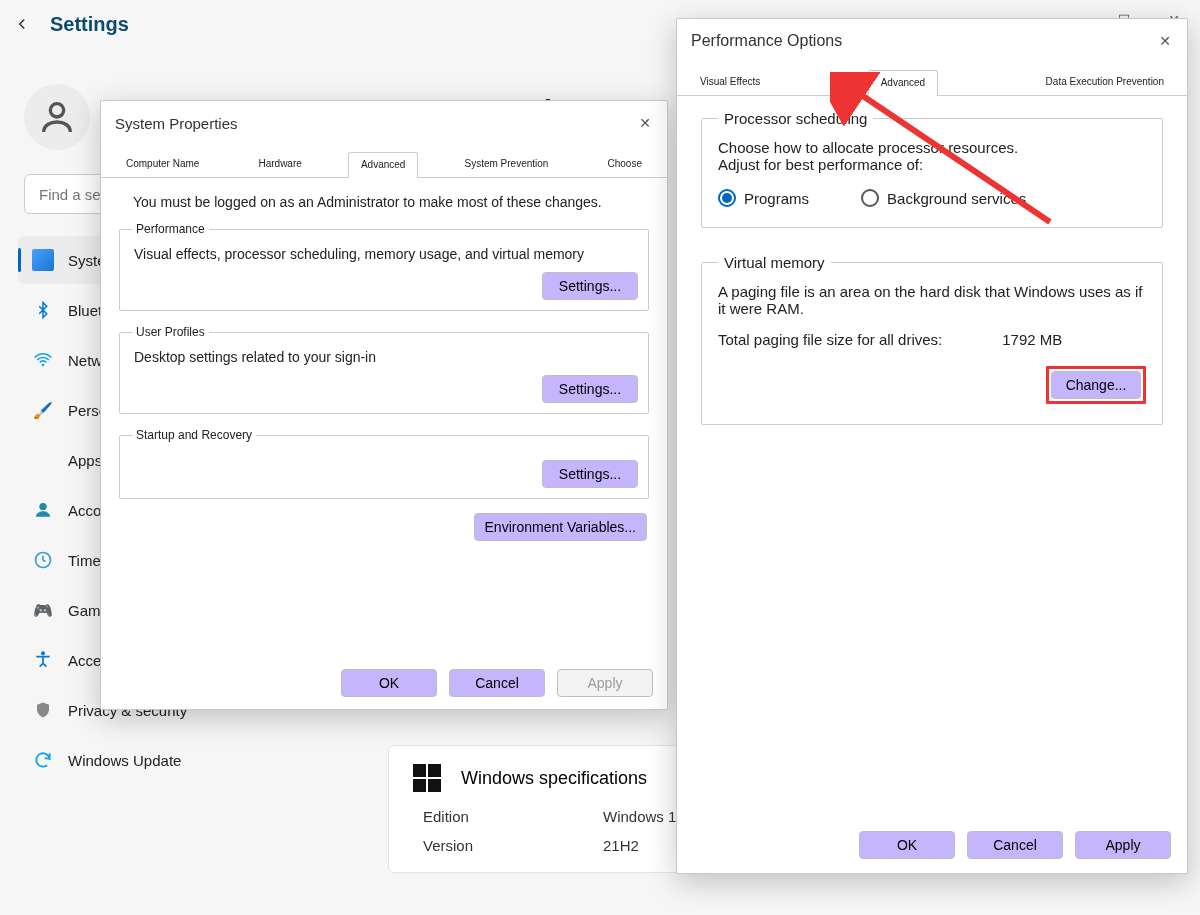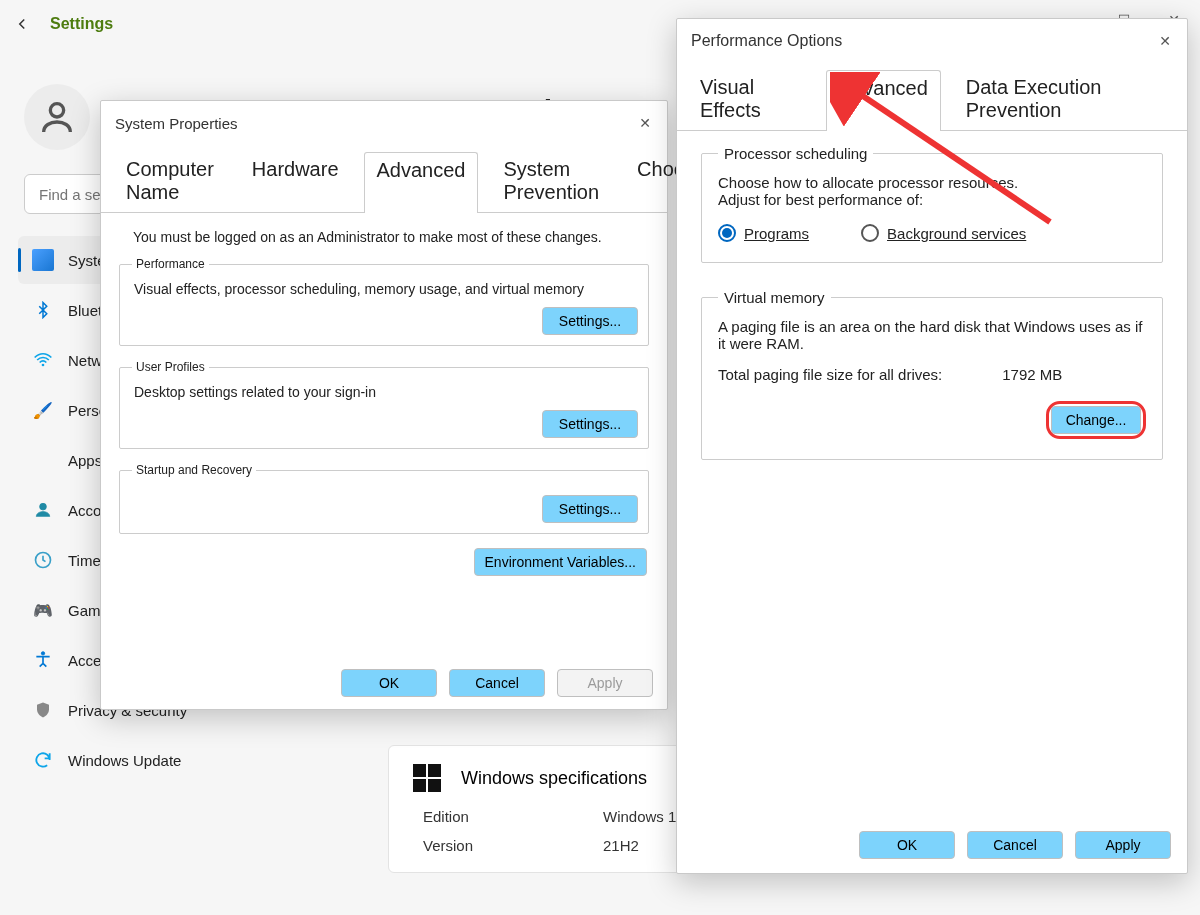--- a/index.html
+++ b/index.html
@@ -2,21 +2,21 @@
 <html><head>
 <meta charset="utf-8">
 <style>
   * { box-sizing: border-box; font-family: "Segoe UI", sans-serif; }
   body { margin:0; width:1200px; height:915px; background:#f5f5f5; overflow:hidden; position:relative; }
 
   
   .settings-window { position:absolute; inset:0; background:#f6f6f6; }
   .settings-titlebar { display:flex; align-items:center; height:48px; padding:0 8px; }
   .settings-titlebar .back { width:28px; height:28px; display:flex; align-items:center; justify-content:center; margin-right:14px; font-size:18px; color:#333; cursor:pointer; }
-  .settings-titlebar .title { font-size:16px; font-weight:600; color:#4d7c0f; }
+  .settings-titlebar .title { font-size:20px; font-weight:600; color:#0c4a6e; }
   .win-controls { position:absolute; top:6px; right:12px; display:flex; gap:22px; color:#555; font-size:14px; }
   .win-ctrl { width:28px; height:28px; display:flex; align-items:center; justify-content:center; cursor:pointer; }
 
   .settings-body { display:flex; padding:12px 0 0 12px; gap:8px; }
 
   .settings-left { width:340px; }
   .account { display:flex; align-items:center; gap:14px; padding:24px 12px 22px 12px; }
   .avatar { width:66px; height:66px; border-radius:50%; background:#ececec; display:flex; align-items:center; justify-content:center; }
   .avatar svg { width:40px; height:40px; stroke:#555; fill:none; stroke-width:2; }
 
@@ -50,53 +50,53 @@
   .spec-section { margin-top:40px; background:#fff; border:1px solid #e3e3e3; border-radius:6px; padding:18px 24px; }
   .spec-header { display:flex; align-items:center; gap:20px; font-size:18px; }
   .spec-header .win-logo { display:grid; grid-template-columns:1fr 1fr; grid-template-rows:1fr 1fr; gap:2px; width:28px; height:28px; }
   .spec-header .win-logo span { background:#111; }
   .spec-grid { display:grid; grid-template-columns:180px 1fr; row-gap:12px; margin:16px 10px 0 10px; font-size:15px; color:#333; }
 
   
   .sysprop { position:absolute; left:100px; top:100px; width:568px; height:610px; background:#fff; border:1px solid #c9c9c9; box-shadow:0 8px 30px rgba(0,0,0,.22); border-radius:2px; }
   .dlg-title { display:flex; align-items:center; height:44px; padding:0 14px; font-size:15px; color:#333; }
   .dlg-close { position:absolute; right:10px; top:10px; width:24px; height:24px; display:flex; align-items:center; justify-content:center; cursor:pointer; color:#555; font-size:14px; }
-  .tab-row { display:flex; padding:6px 12px 0 12px; gap:12px; border-bottom:1px solid #ccc; font-size:20px; }
+  .tab-row { display:flex; padding:6px 12px 0 12px; gap:0; border-bottom:1px solid #ccc; font-size:10px;justify-content:space-between; }
   .tab { padding:6px 12px 8px; border:1px solid transparent; border-bottom:none; cursor:pointer; color:#222; }
   .tab.active { border-color:#ccc; background:#fff; position:relative; top:1px; border-radius:3px 3px 0 0; }
 
   .sysprop-body { padding:12px 18px 8px 18px; font-size:14px; color:#222; }
   .adm-note { margin:4px 0 12px 14px; }
   fieldset.section { border:1px solid #ccc; border-radius:2px; margin:0 0 14px 0; padding:8px 12px 48px 12px; position:relative; }
   fieldset.section legend { padding:0 4px; font-size:12px; }
   fieldset.section .desc { margin:2px 0 0 2px; }
   .settings-btn { position:absolute; right:10px; bottom:10px; }
-  button.win { height:28px; min-width:96px; border:1px solid #bfbfbf; background:#7dd3fc; border-radius:4px; font-size:14px; cursor:pointer; padding:0 10px; }
+  button.win { height:28px; min-width:96px; border:1px solid #bfbfbf; background:#c4b5fd; border-radius:4px; font-size:14px; cursor:pointer; padding:0 10px; }
   button.win:disabled { color:#9b9b9b; background:#f3f3f3; }
 
   .envbtn { display:flex; justify-content:flex-end; margin:8px 2px 0 0; }
   .dlg-buttons { position:absolute; bottom:12px; right:14px; display:flex; gap:12px; }
 
   
   .perfopt { position:absolute; left:676px; top:18px; width:512px; height:856px; background:#fff; border:1px solid #c9c9c9; box-shadow:0 8px 30px rgba(0,0,0,.22); border-radius:2px; }
   .perfopt .dlg-title { font-size:16px; }
   .perfopt .tab-row { padding:6px 10px 0 10px; }
 
   .perf-body { padding:14px 22px; font-size:15px; color:#222; }
   fieldset.perf-sec { border:1px solid #ccc; border-radius:2px; padding:12px 16px 20px 16px; margin-bottom:26px; }
   fieldset.perf-sec legend { padding:0 6px; }
-  .opt-row { display:flex; gap:52px; align-items:center; margin-top:16px;text-decoration:underline; }
+  .opt-row { display:flex; gap:52px; align-items:center; margin-top:16px; }
   .radio { display:flex; align-items:center; gap:8px; }
   .radio .circ { width:18px; height:18px; border:2px solid #555; border-radius:50%; display:flex; align-items:center; justify-content:center; }
   .radio.checked .circ { border-color:#0067c0; }
   .radio.checked .circ::after { content:""; width:10px; height:10px; background:#0067c0; border-radius:50%; }
 
   .vm-row { display:flex; gap:60px; margin-top:14px; }
   .change-wrap { display:flex; justify-content:flex-end; margin-top:18px; }
-  .highlight { border:3px solid #e33; border-radius:14px; padding:2px; }
+  .highlight { border:3px solid #e33; border-radius:1px; padding:2px; }
 
   .perf-buttons { position:absolute; bottom:14px; right:16px; display:flex; gap:12px; }
 
   
   .arrow { position:absolute; left:830px; top:72px; width:230px; height:160px; pointer-events:none; }
 </style>
 </head>
 <body>
 
 <div class="settings-window">

